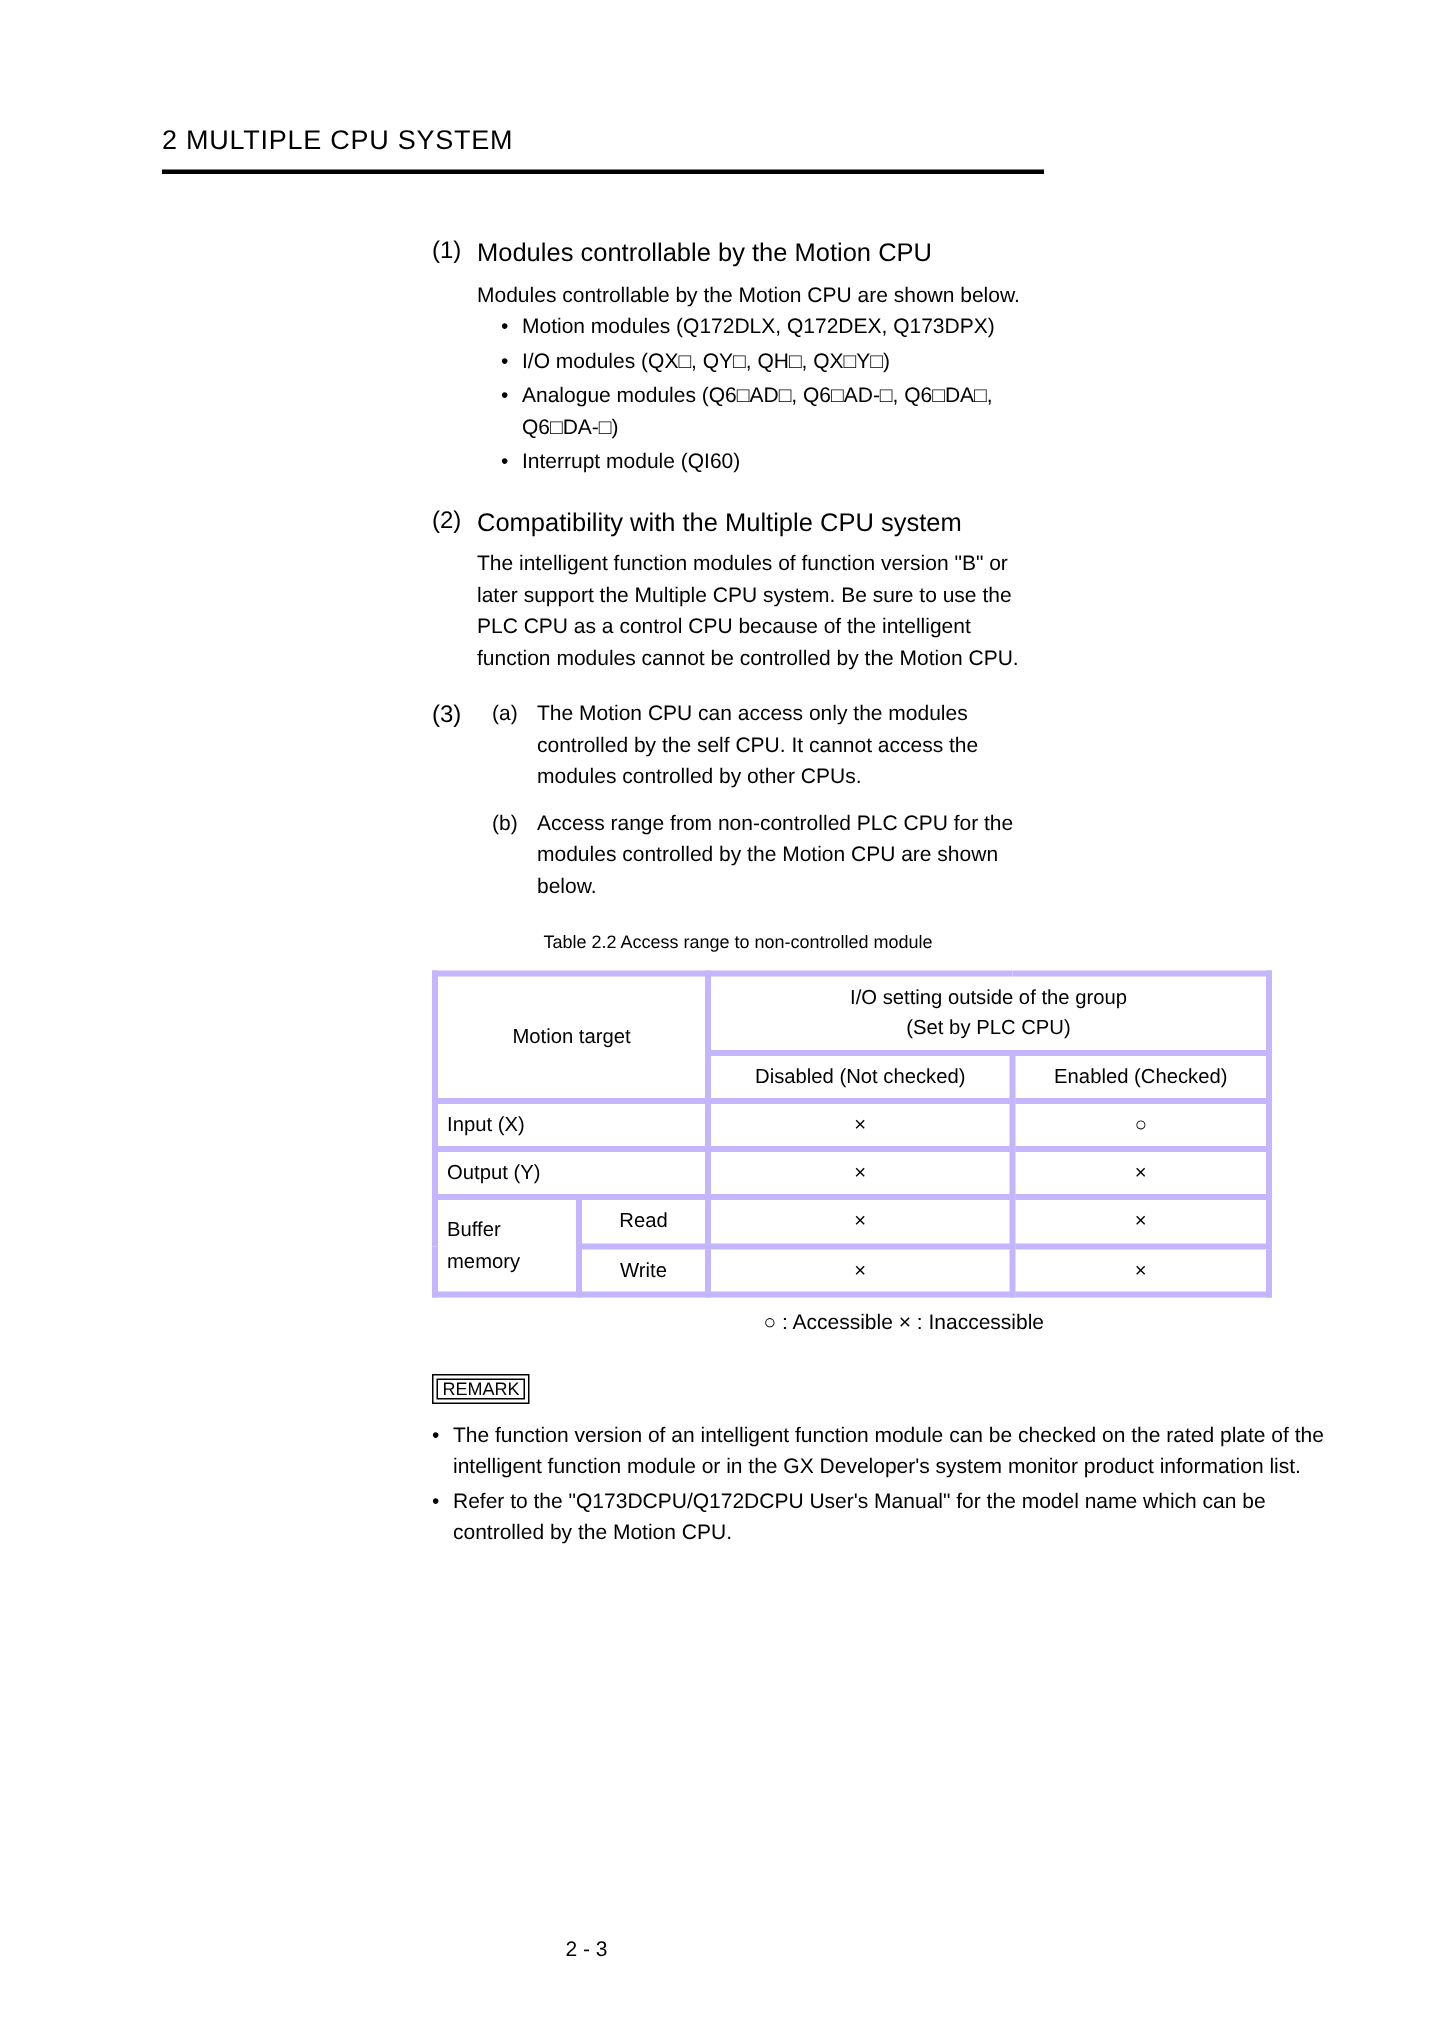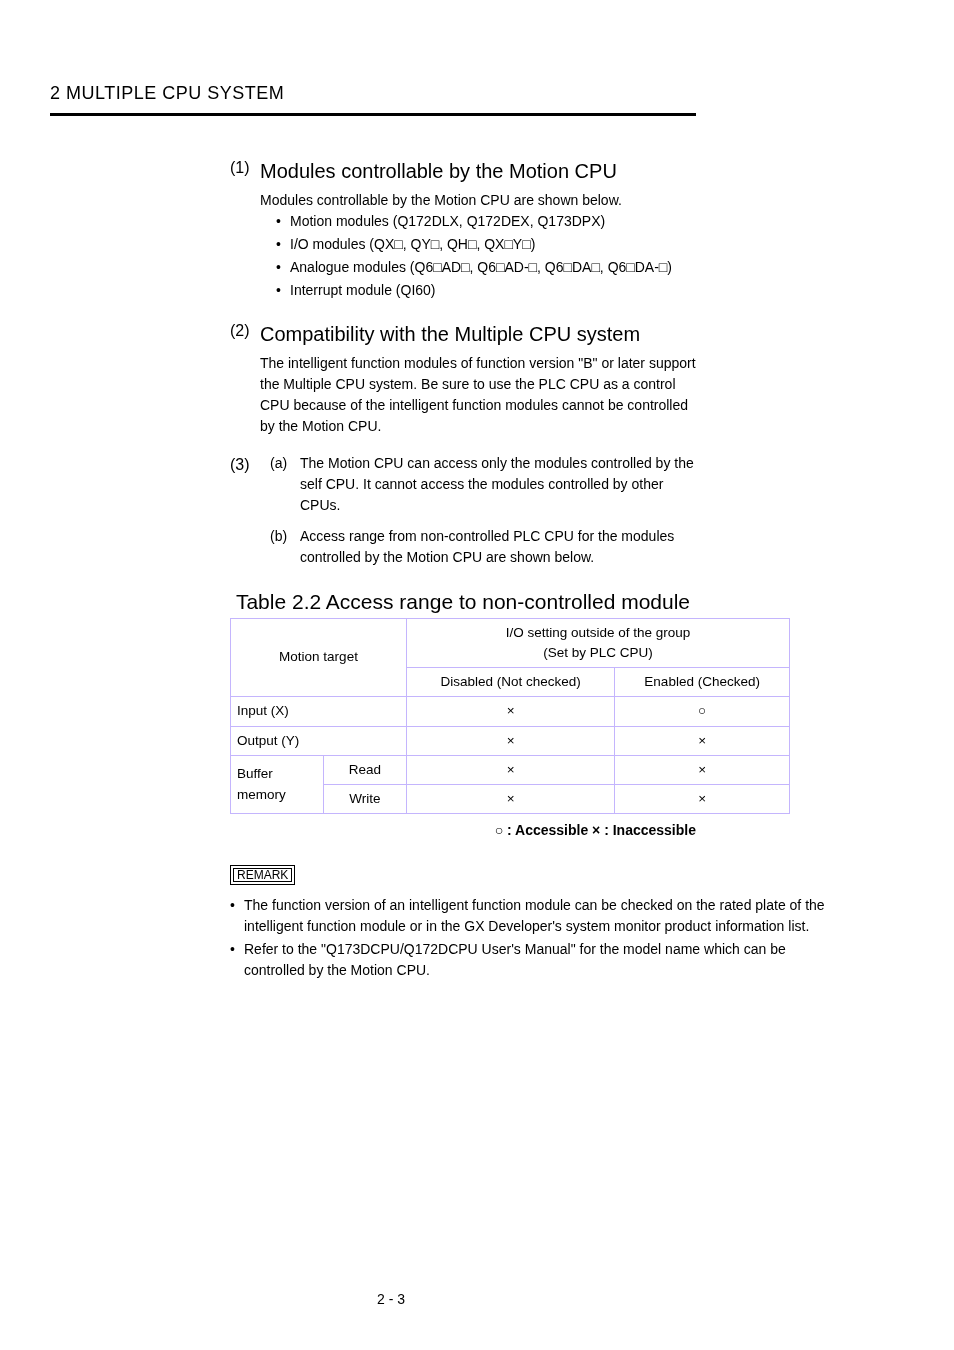--- a/index.html
+++ b/index.html
@@ -8,21 +8,21 @@
     font-family: Arial, Helvetica, sans-serif;
     background: #fff;
     color: #000;
     font-size: 14px;
     line-height: 1.5;
   }
   .page {
     width: 766px;
     min-height: 1350px;
     box-sizing: border-box;
-    padding: 80px 70px 40px 50px;
+    padding: 80px 70px 40px 108px;
     position: relative;
   }
   .chapter-header {
     font-size: 18px;
     margin-bottom: 6px;
     letter-spacing: 0.5px;
   }
   .hr-thick {
     height: 3px;
     background: #000;
@@ -40,21 +40,21 @@
     margin-bottom: 8px;
   }
   .num-label {
     flex: 0 0 30px;
     font-size: 16px;
   }
   .num-body {
     flex: 1;
   }
   .num-heading {
-    font-size: 20px;
+    font-size: 17px;
     margin-bottom: 4px;
   }
   .body-text {
     font-size: 14px;
   }
   .bullet-list {
     margin-left: 16px;
   }
   .bullet-row {
     display: flex;
@@ -68,32 +68,32 @@
     margin-left: 10px;
   }
   .sub-label {
     flex: 0 0 30px;
   }
   .sub-body {
     flex: 1;
   }
   .table-caption {
     text-align: center;
-    font-size: 21px;
+    font-size: 12px;
     margin-top: 18px;
-    margin-bottom: 0;
+    margin-bottom: 10px;
   }
   table.access {
     border-collapse: collapse;
     width: 560px;
     margin-left: 0;
     font-size: 13.5px;
   }
   table.access td, table.access th {
-    border: 1px solid #c4b5fd;
+    border: 4px solid #c4b5fd;
     padding: 4px 6px;
     font-weight: normal;
   }
   .center { text-align: center; }
   .remark-box {
     border: 1.5px solid #000;
     display: inline-block;
     padding: 0px 6px;
     font-size: 12px;
     margin-top: 24px;
@@ -216,21 +216,21 @@
         <td class="center">×</td>
       </tr>
       <tr>
         <td class="center">Write</td>
         <td class="center">×</td>
         <td class="center">×</td>
       </tr>
     </tbody>
       </table>
 
-    <div style="width:100%; text-align:right; padding-right:0;font-weight:bold;">
+    <div style="width:100%; text-align:right; padding-right:0;">
       <div class="body-text" style="margin-top:6px;">○ : Accessible   × : Inaccessible</div>
     </div>
 
   </div>
 
   <div class="remark-wrap">
     <div class="remark-box">
       <span class="remark-label">REMARK</span>
     </div>
 

